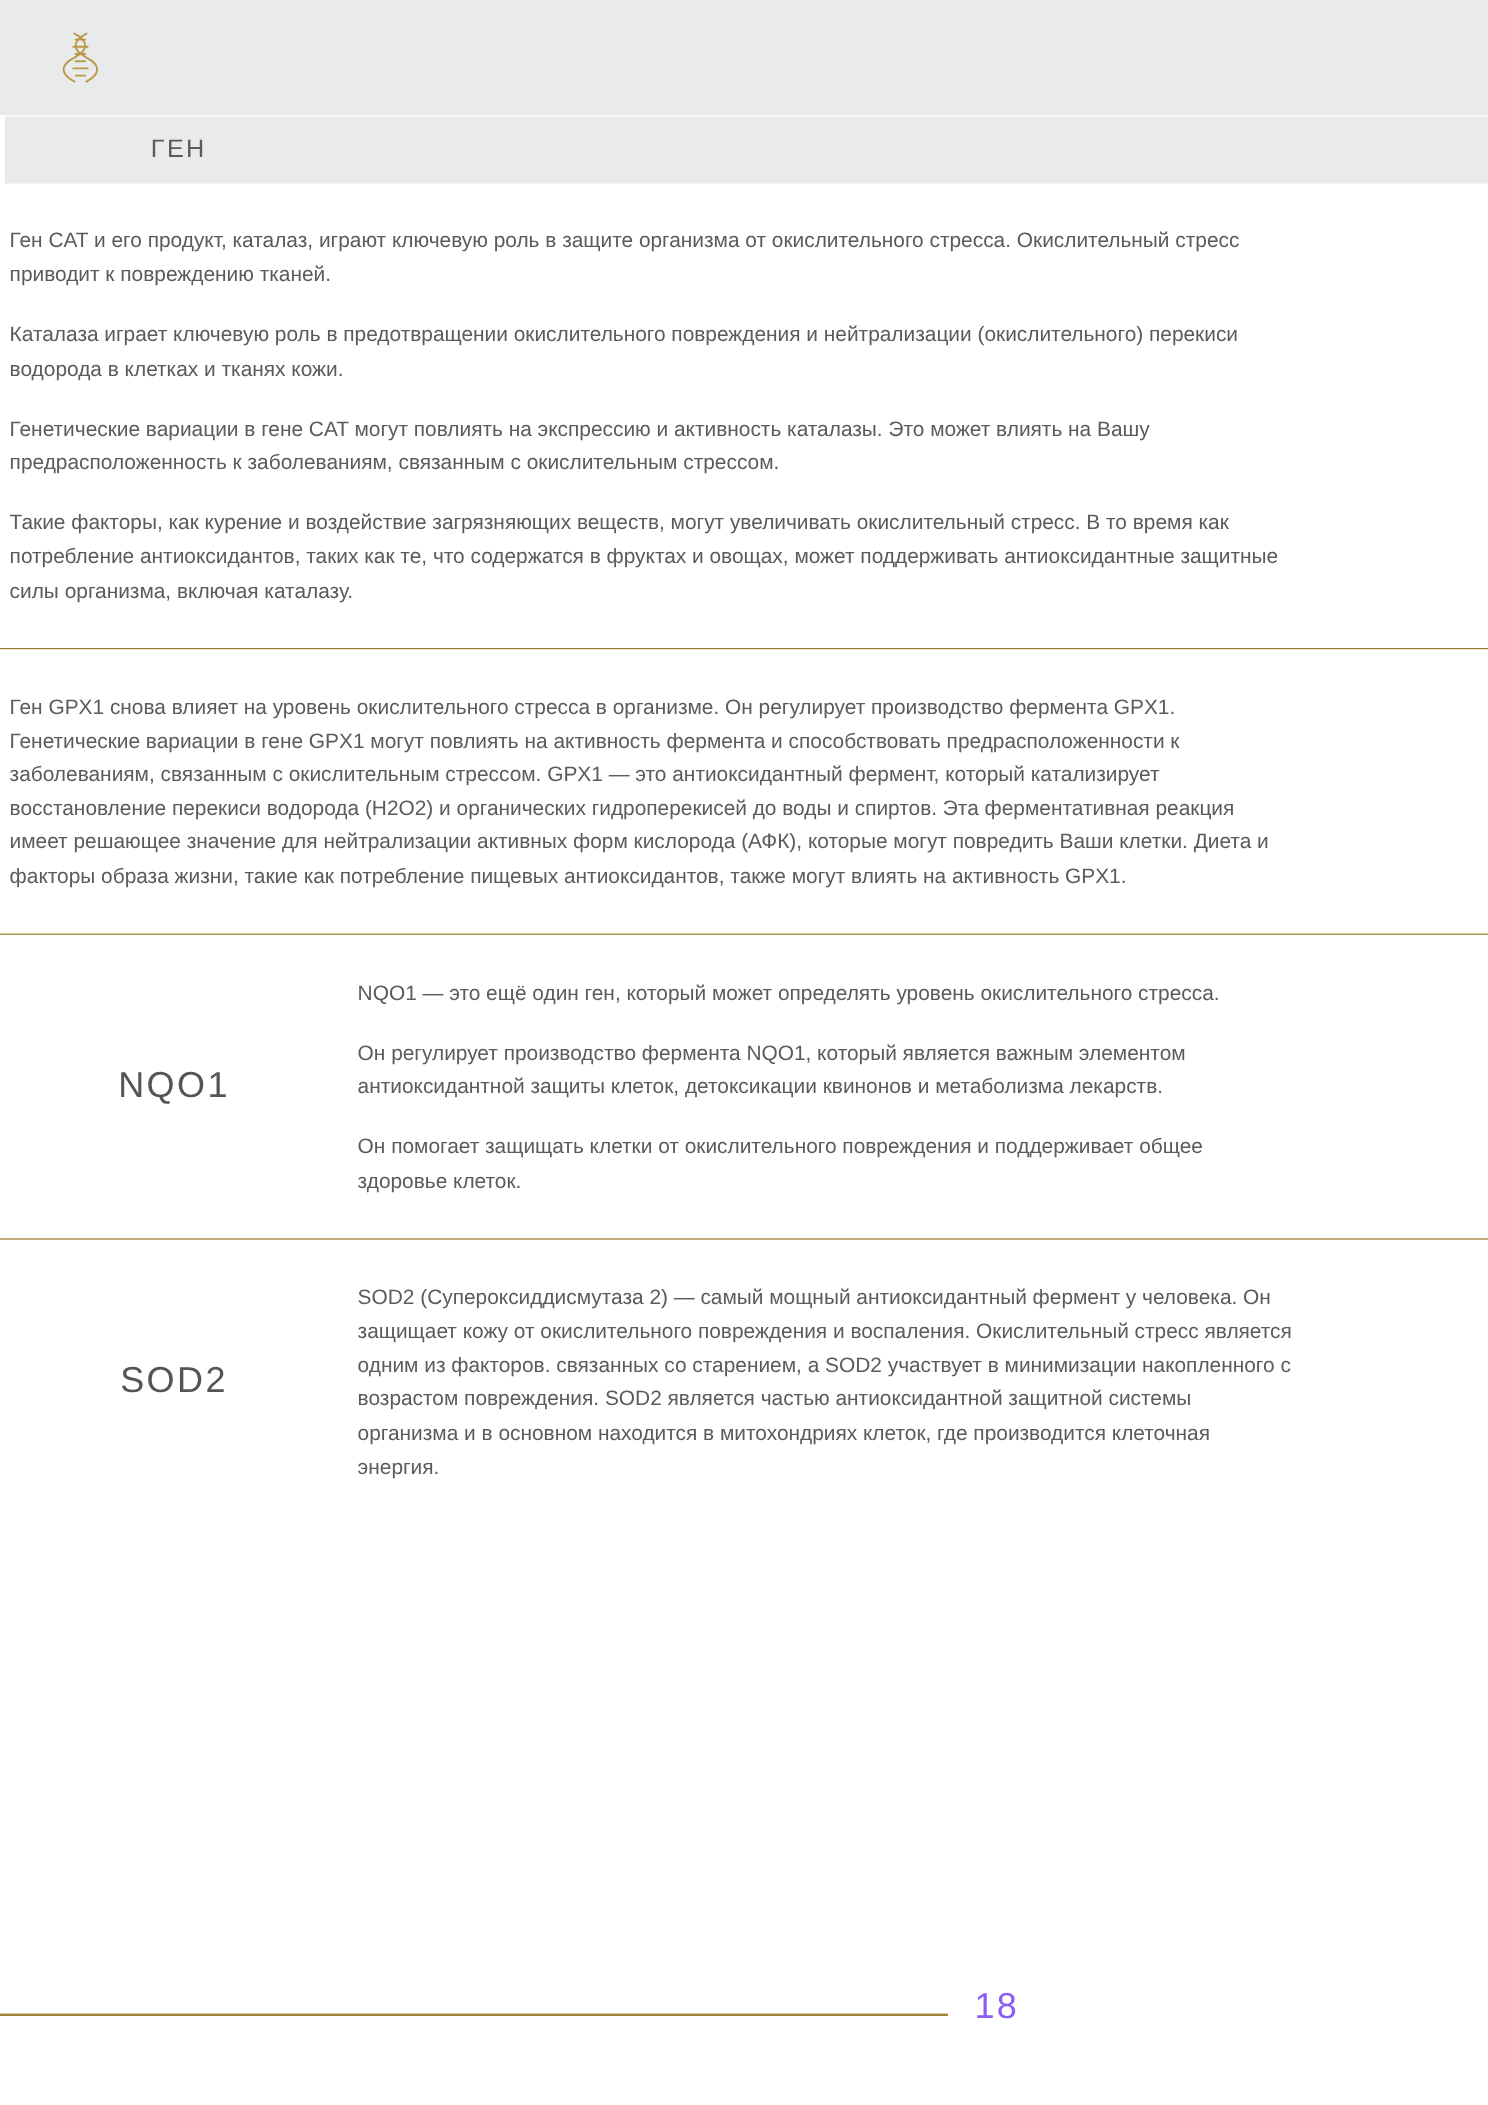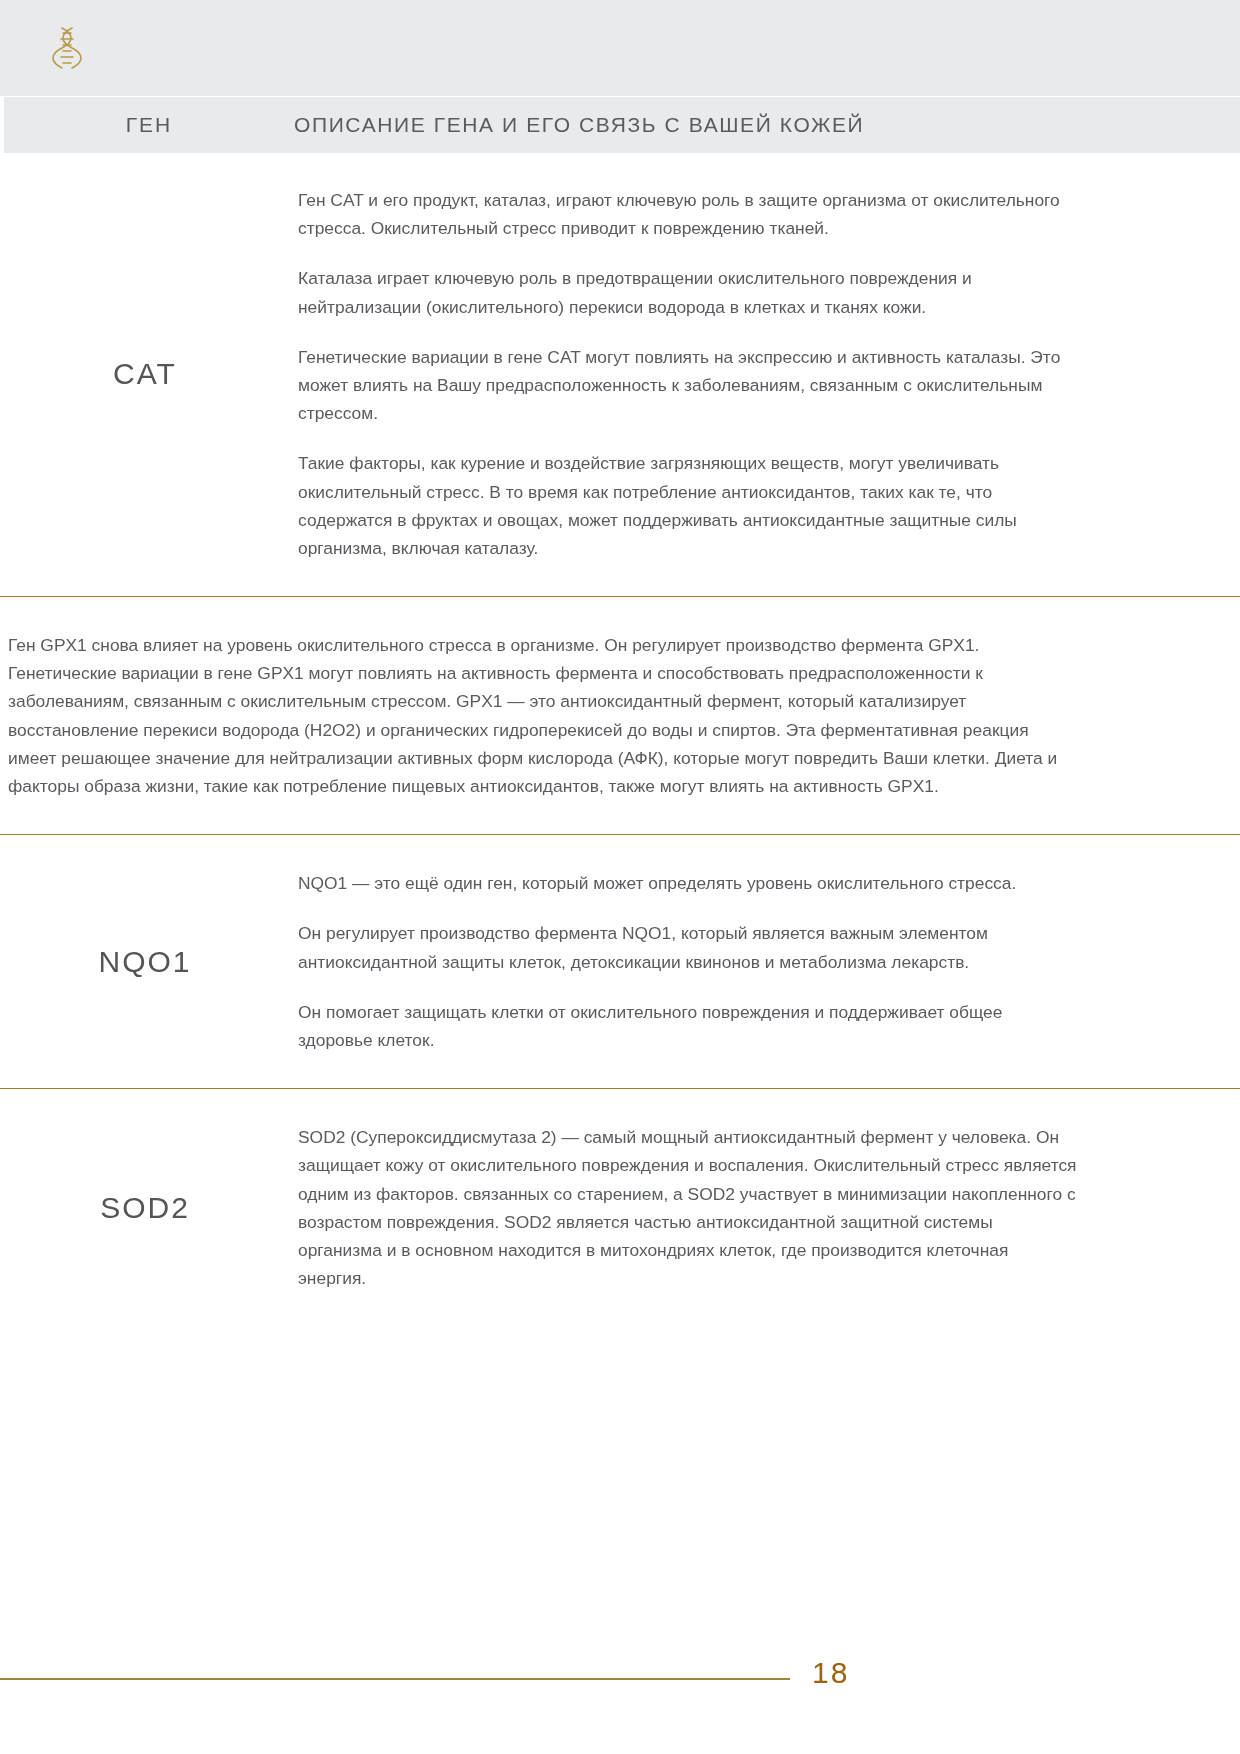--- a/index.html
+++ b/index.html
@@ -137,21 +137,21 @@
     top: 40px;
     width: 790px;
     height: 2px;
     background: #a08334;
   }
   .footer-page {
     position: absolute;
     left: 812px;
     top: 18px;
     font-size: 30px;
-    color: #a16207;
+    color: #8b5cf6;
     letter-spacing: 2px;
   }
 </style>
 </head>
 <body>
 
 <div class="page">
 
   <div class="topbar">
     <div class="topbar-inner">
@@ -167,27 +167,25 @@
             <path d="M19 35 H31"></path>
             <path d="M21 41 H29"></path>
           </g>
         </svg>
       </div>
     </div>
   </div>
 
   <div class="table-header">
     <div class="th-gene">ГЕН</div>
-    <div class="th-desc">ОПИСАНИЕ ГЕНА И ЕГО СВЯЗЬ С ВАШЕЙ КОЖЕЙ</div>
   </div>
 
   <div class="rows">
 
     <div class="row">
-      <div class="row-gene">CAT</div>
       <div class="row-desc">
         <p class="para">Ген CAT и его продукт, каталаз, играют ключевую роль в защите организма от окислительного стресса. Окислительный стресс приводит к повреждению тканей.</p>
         <p class="para">Каталаза играет ключевую роль в предотвращении окислительного повреждения и нейтрализации (окислительного) перекиси водорода в клетках и тканях кожи.</p>
         <p class="para">Генетические вариации в гене CAT могут повлиять на экспрессию и активность каталазы. Это может влиять на Вашу предрасположенность к заболеваниям, связанным с окислительным стрессом.</p>
         <p class="para">Такие факторы, как курение и воздействие загрязняющих веществ, могут увеличивать окислительный стресс. В то время как потребление антиоксидантов, таких как те, что содержатся в фруктах и овощах, может поддерживать антиоксидантные защитные силы организма, включая каталазу.</p>
       </div>
     </div>
 
     <div class="row">
       <div class="row-desc">

